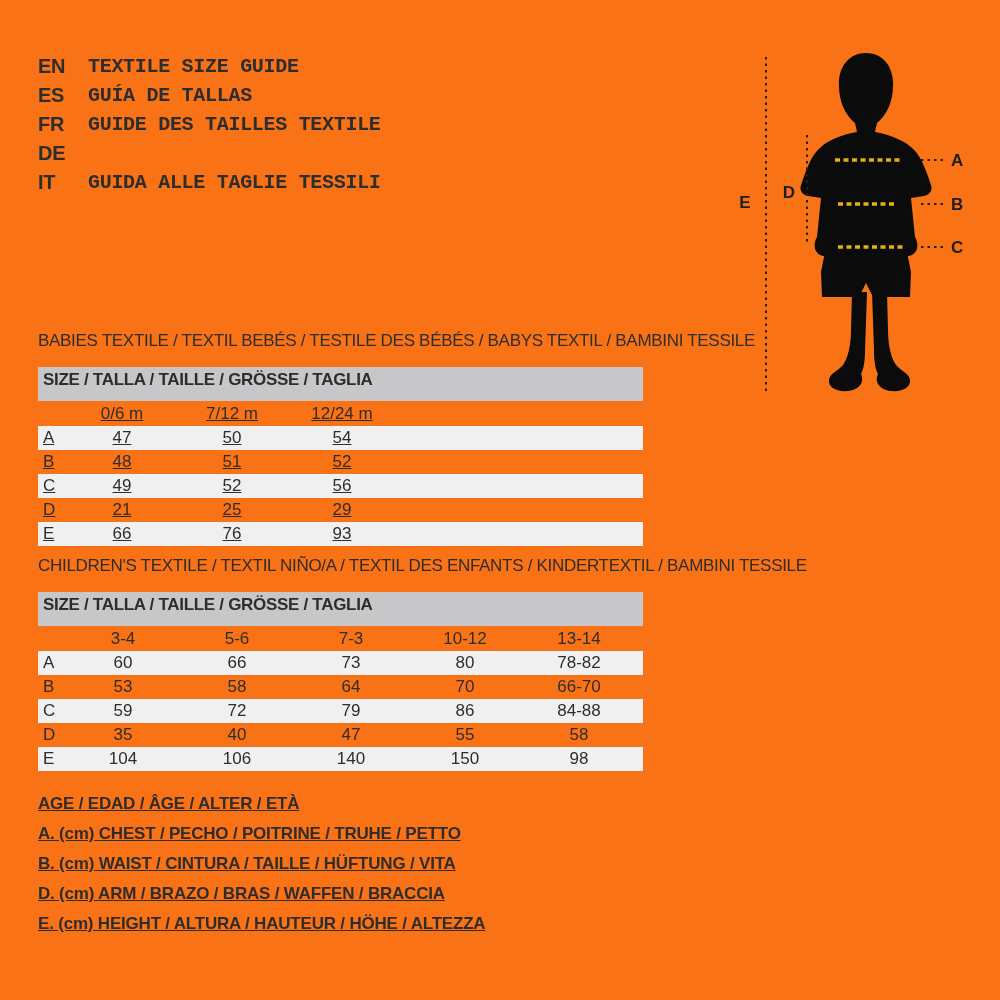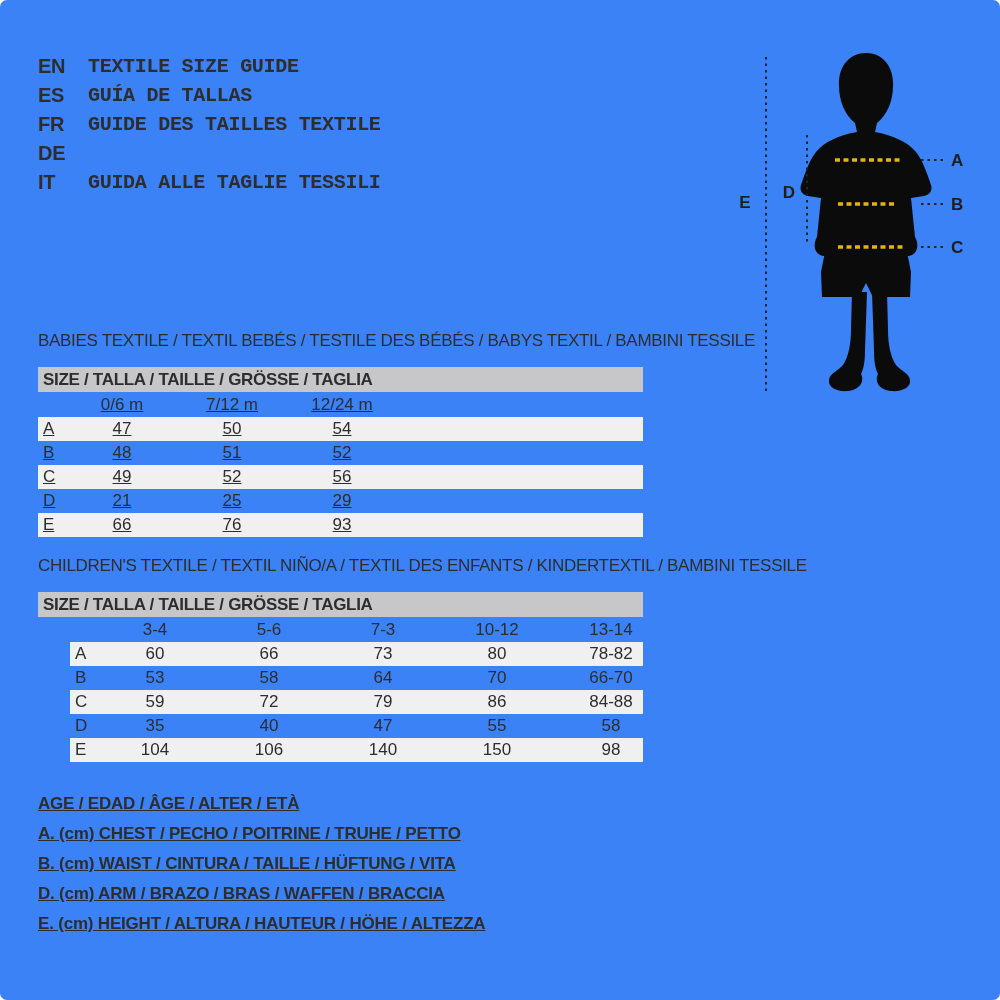--- a/index.html
+++ b/index.html
@@ -1,42 +1,42 @@
 <!DOCTYPE html>
 <html><head>
 <meta charset="utf-8">
 <style>
   * { margin:0; padding:0; box-sizing:border-box; }
   html,body { background:#ffffff; }
   #app {
-    position:relative; width:1000px; height:1000px; background:#3b82f6;
-    font-family:"Liberation Sans", sans-serif; color:#2d2d2d; overflow:hidden;border-radius:7px;
+    position:relative; width:1000px; height:1000px; background:#f97316;
+    font-family:"Liberation Sans", sans-serif; color:#2d2d2d; overflow:hidden;
   }
 
   
   .lang-block { position:absolute; left:38px; top:52px; }
   .lang-row { display:flex; height:29px; line-height:29px; }
   .lang-code { width:50px; font-size:20px; font-weight:700; letter-spacing:-0.3px; }
   .lang-title { font-size:20px; font-weight:700; letter-spacing:-0.3px;font-family:Liberation Mono, monospace; }
 
   
   .figure-wrap { position:absolute; left:725px; top:40px; width:265px; height:370px; }
 
   
   .section-title { position:absolute; left:38px; font-size:17px; font-weight:400; letter-spacing:-0.3px; white-space:nowrap; }
   #babies-title { top:331px; }
   #children-title { top:556px; }
 
   
   .size-table { position:absolute; left:38px; width:605px; font-size:17px; }
   #babies-table { top:367px; }
   #children-table { top:592px; }
-  .size-bar { height:25px; line-height:25px; background:#c7c7c9; font-weight:700; letter-spacing:-0.3px; padding-left:5px; color:#2d2d2d; }
+  .size-bar { height:34px; line-height:25px; background:#c7c7c9; font-weight:700; letter-spacing:-0.3px; padding-left:5px; color:#2d2d2d; }
   .grid-b { display:grid; grid-template-columns:29px 110px 110px 110px 1fr;text-decoration:underline; }
-  .grid-c { display:grid; grid-template-columns:28px 114px 114px 114px 114px 114px 1fr;margin-left:32px; }
+  .grid-c { display:grid; grid-template-columns:28px 114px 114px 114px 114px 114px 1fr; }
   .thead-row { height:25px; line-height:25px; }
   .t-row { height:24px; line-height:24px; }
   .t-row.odd { background:#f0f0f1; }
   .cell-label { padding-left:5px; text-align:left; }
   .cell-num { text-align:center; }
 
   
   .legend-block { position:absolute; left:38px; top:789px; }
   .legend-line { height:30px; line-height:30px; font-size:17px; font-weight:700; letter-spacing:-0.2px; white-space:nowrap;text-decoration:underline; }
 

